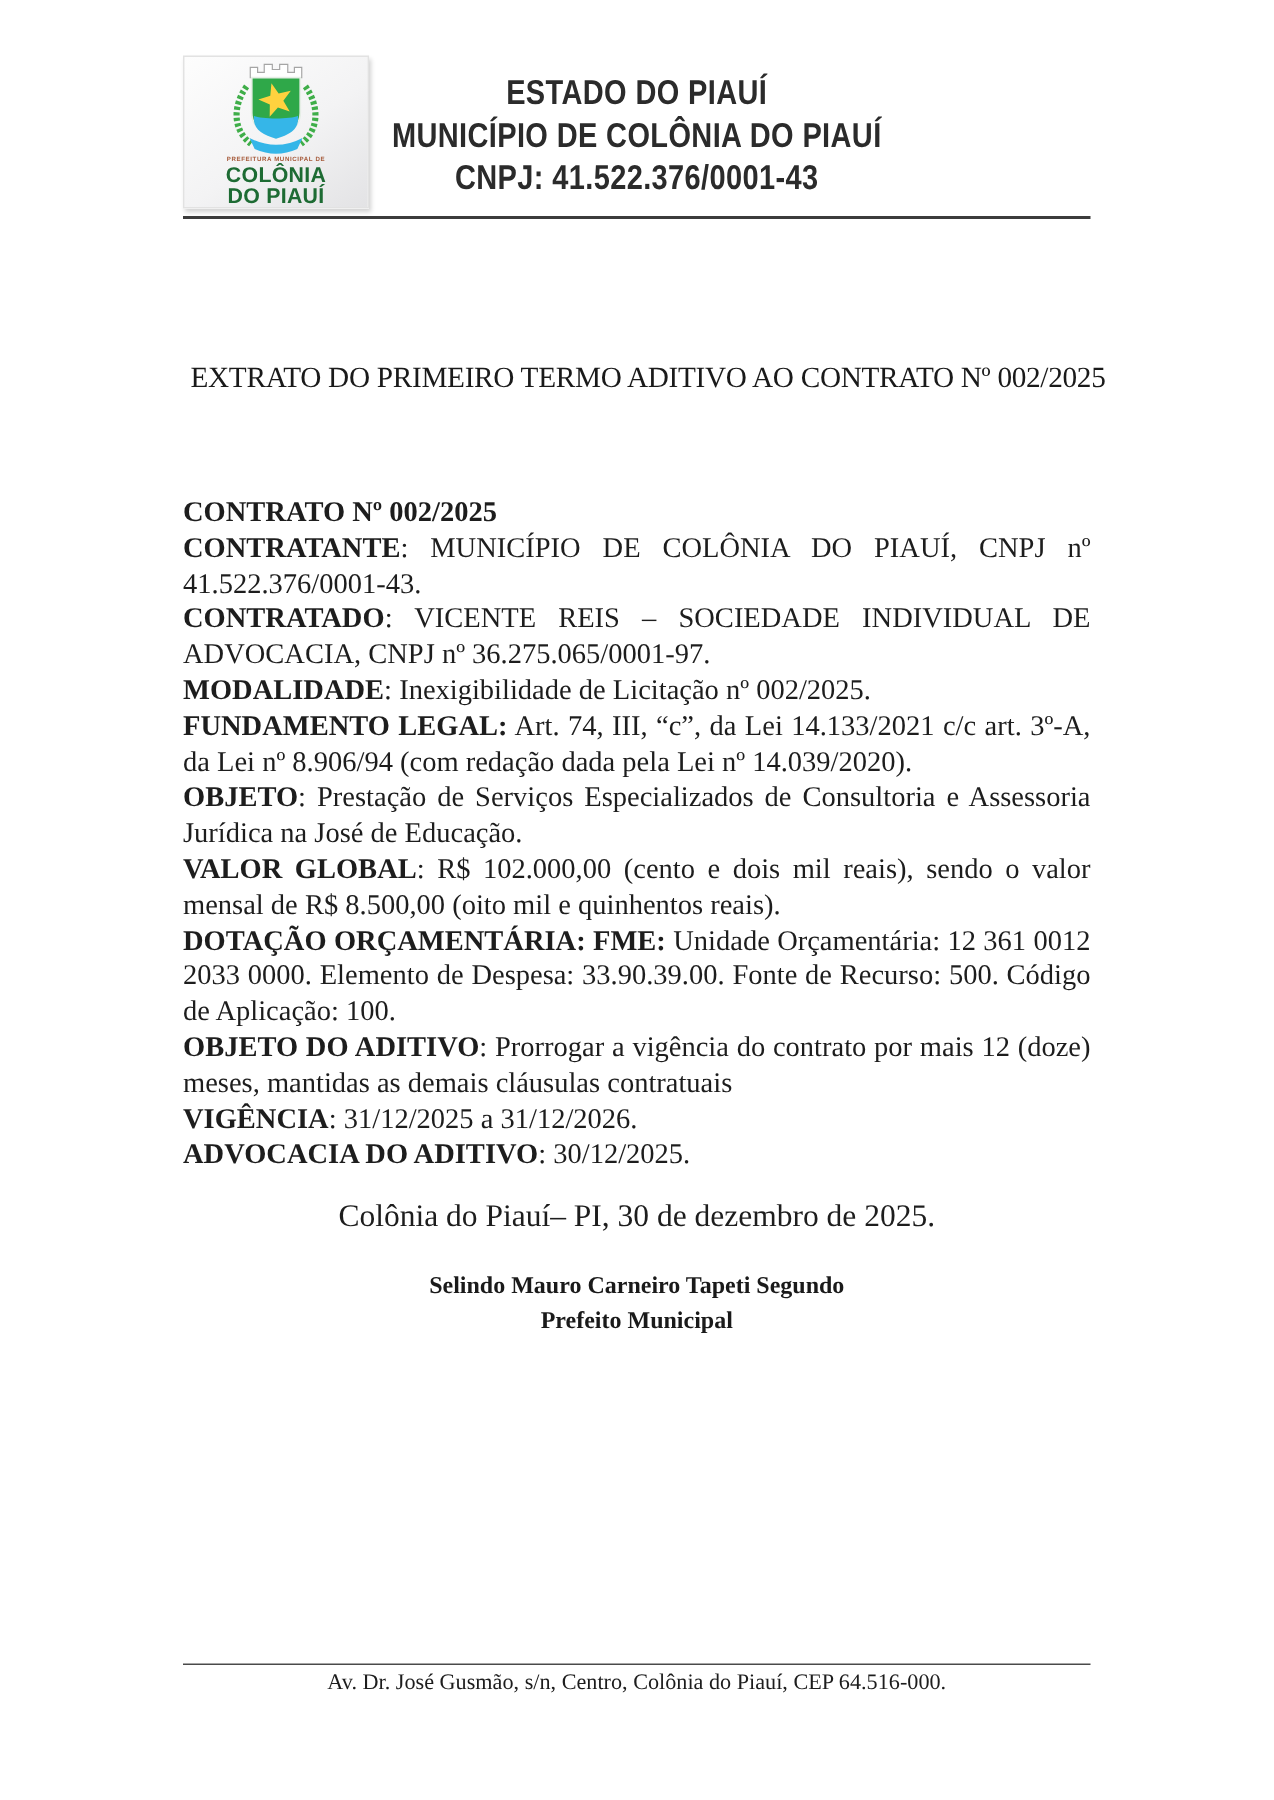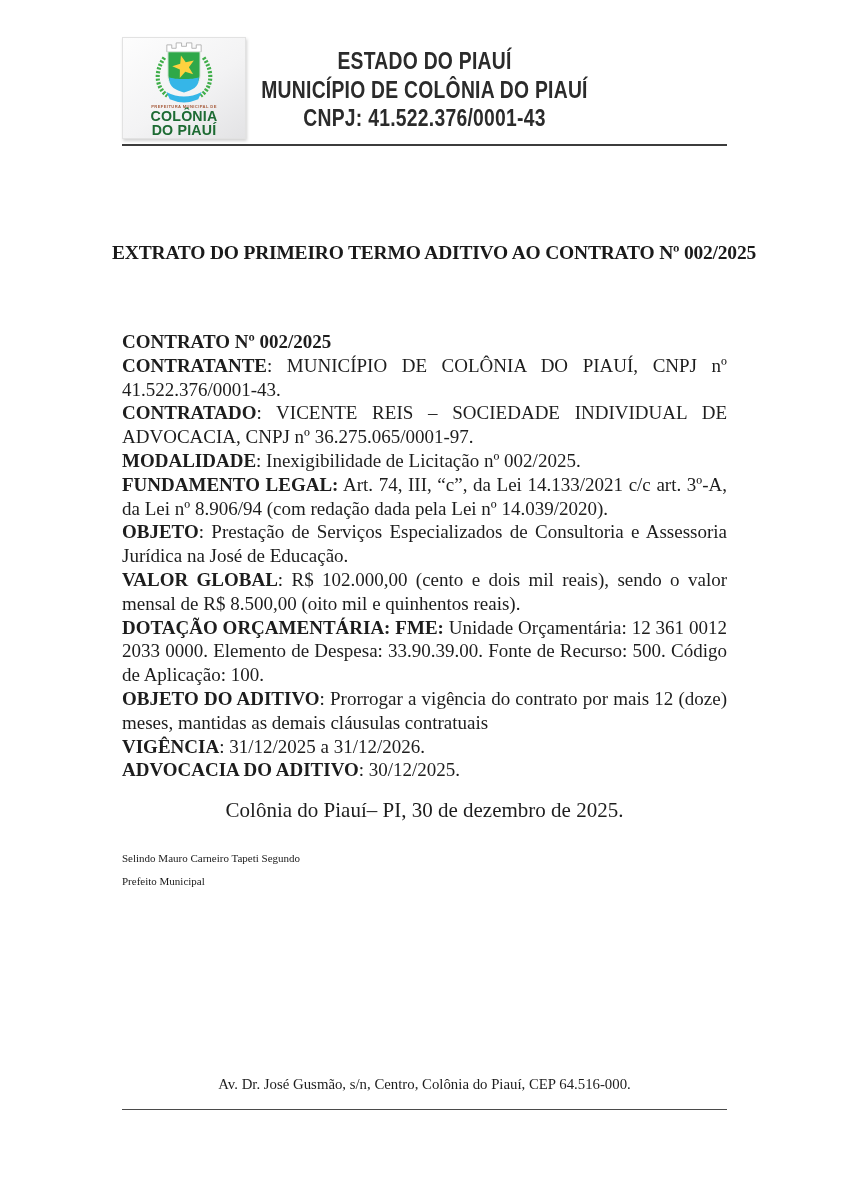--- a/index.html
+++ b/index.html
@@ -22,40 +22,40 @@
     position:absolute;left:122px;top:47px;width:605px;text-align:center;
     font-family:"Liberation Sans",sans-serif;font-weight:700;font-size:23px;
     line-height:28.5px;color:#2b2b2b;letter-spacing:.3px;
     transform:scaleX(.84);transform-origin:50% 0;
     white-space:nowrap;
   }
   .hdr-rule{position:absolute;left:122px;width:605px;top:144px;height:2px;background:#3c3c3c;}
   
   .doc-title{
     position:absolute;left:112px;top:242px;width:625px;text-align:right;
-    font-weight:700;font-size:19.5px;letter-spacing:-.2px;white-space:nowrap;color:#1a1a1a;
+    font-weight:400;font-size:19.5px;letter-spacing:-.2px;white-space:nowrap;color:#1a1a1a;
   }
   .doc-body{
     position:absolute;left:122px;top:330px;width:605px;
     font-size:19px;line-height:23.8px;text-align:justify;color:#1d1d1d;
   }
   .doc-body p{margin:0;}
   .doc-body strong{font-weight:700;}
   .dateline{
     position:absolute;left:122px;top:798px;width:605px;text-align:center;
     font-size:21px;color:#1d1d1d;
   }
   .sig-block{
-    position:absolute;left:122px;top:847px;width:605px;
-    font-size:11px;font-weight:400;line-height:22.5px;color:#1a1a1a;
+    position:absolute;left:122px;top:847px;width:605px;text-align:center;
+    font-size:16px;font-weight:700;line-height:22.5px;color:#1a1a1a;
   }
   
   .ftr-rule{position:absolute;left:122px;width:605px;top:1109px;height:1px;background:#4a4a4a;}
   .ftr-text{
-    position:absolute;left:122px;top:1076px;width:605px;text-align:center;
+    position:absolute;left:122px;top:1114px;width:605px;text-align:center;
     font-size:14.8px;color:#1d1d1d;
   }
 </style>
 </head>
 <body>
 
 <div class="page">
 
   <div class="logo-card">
     <svg viewBox="0 0 124 102" aria-hidden="true">

